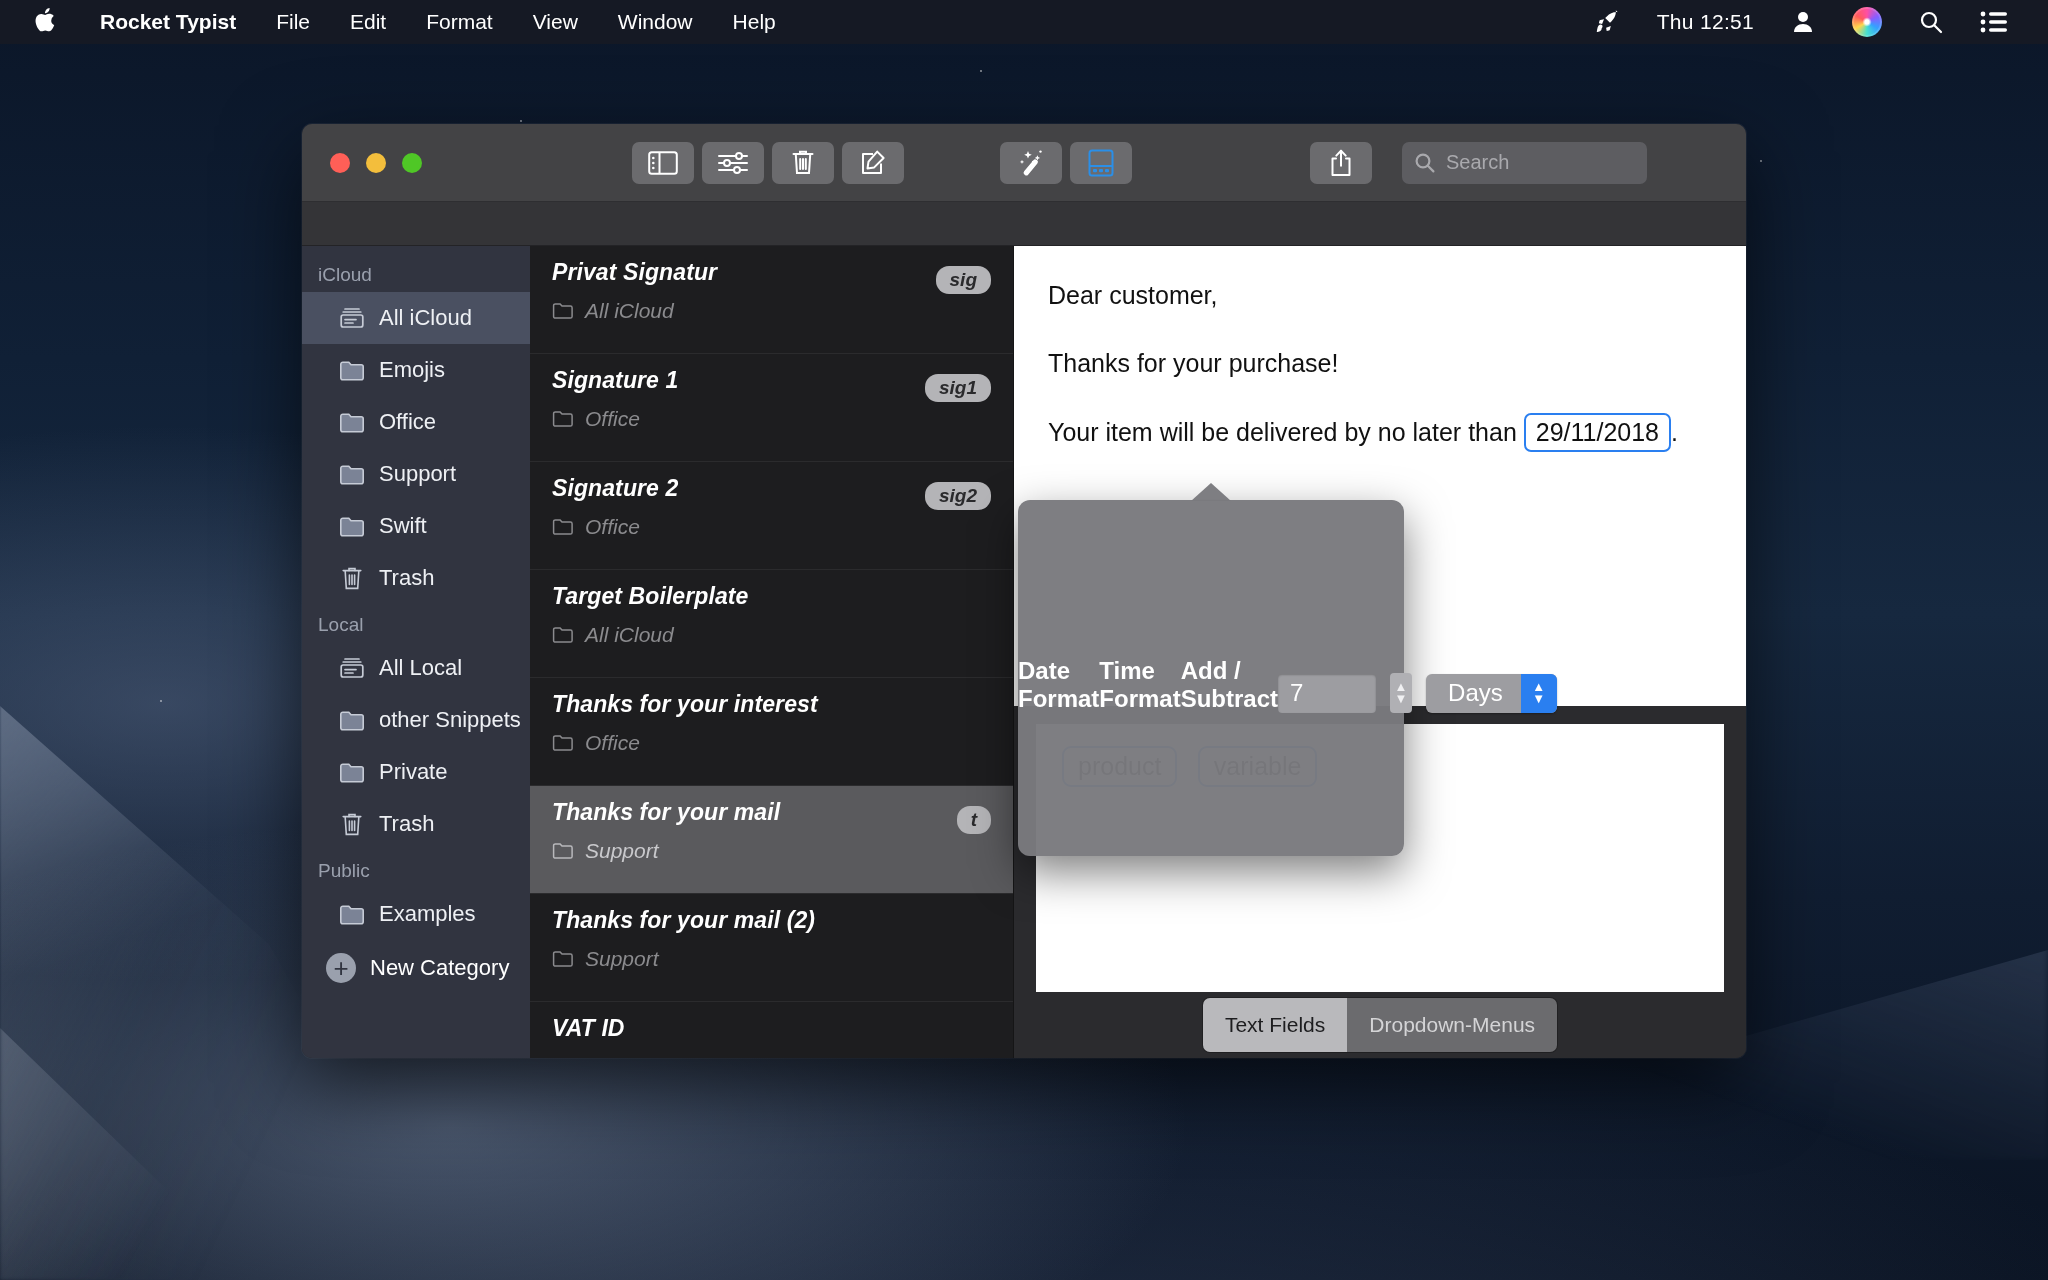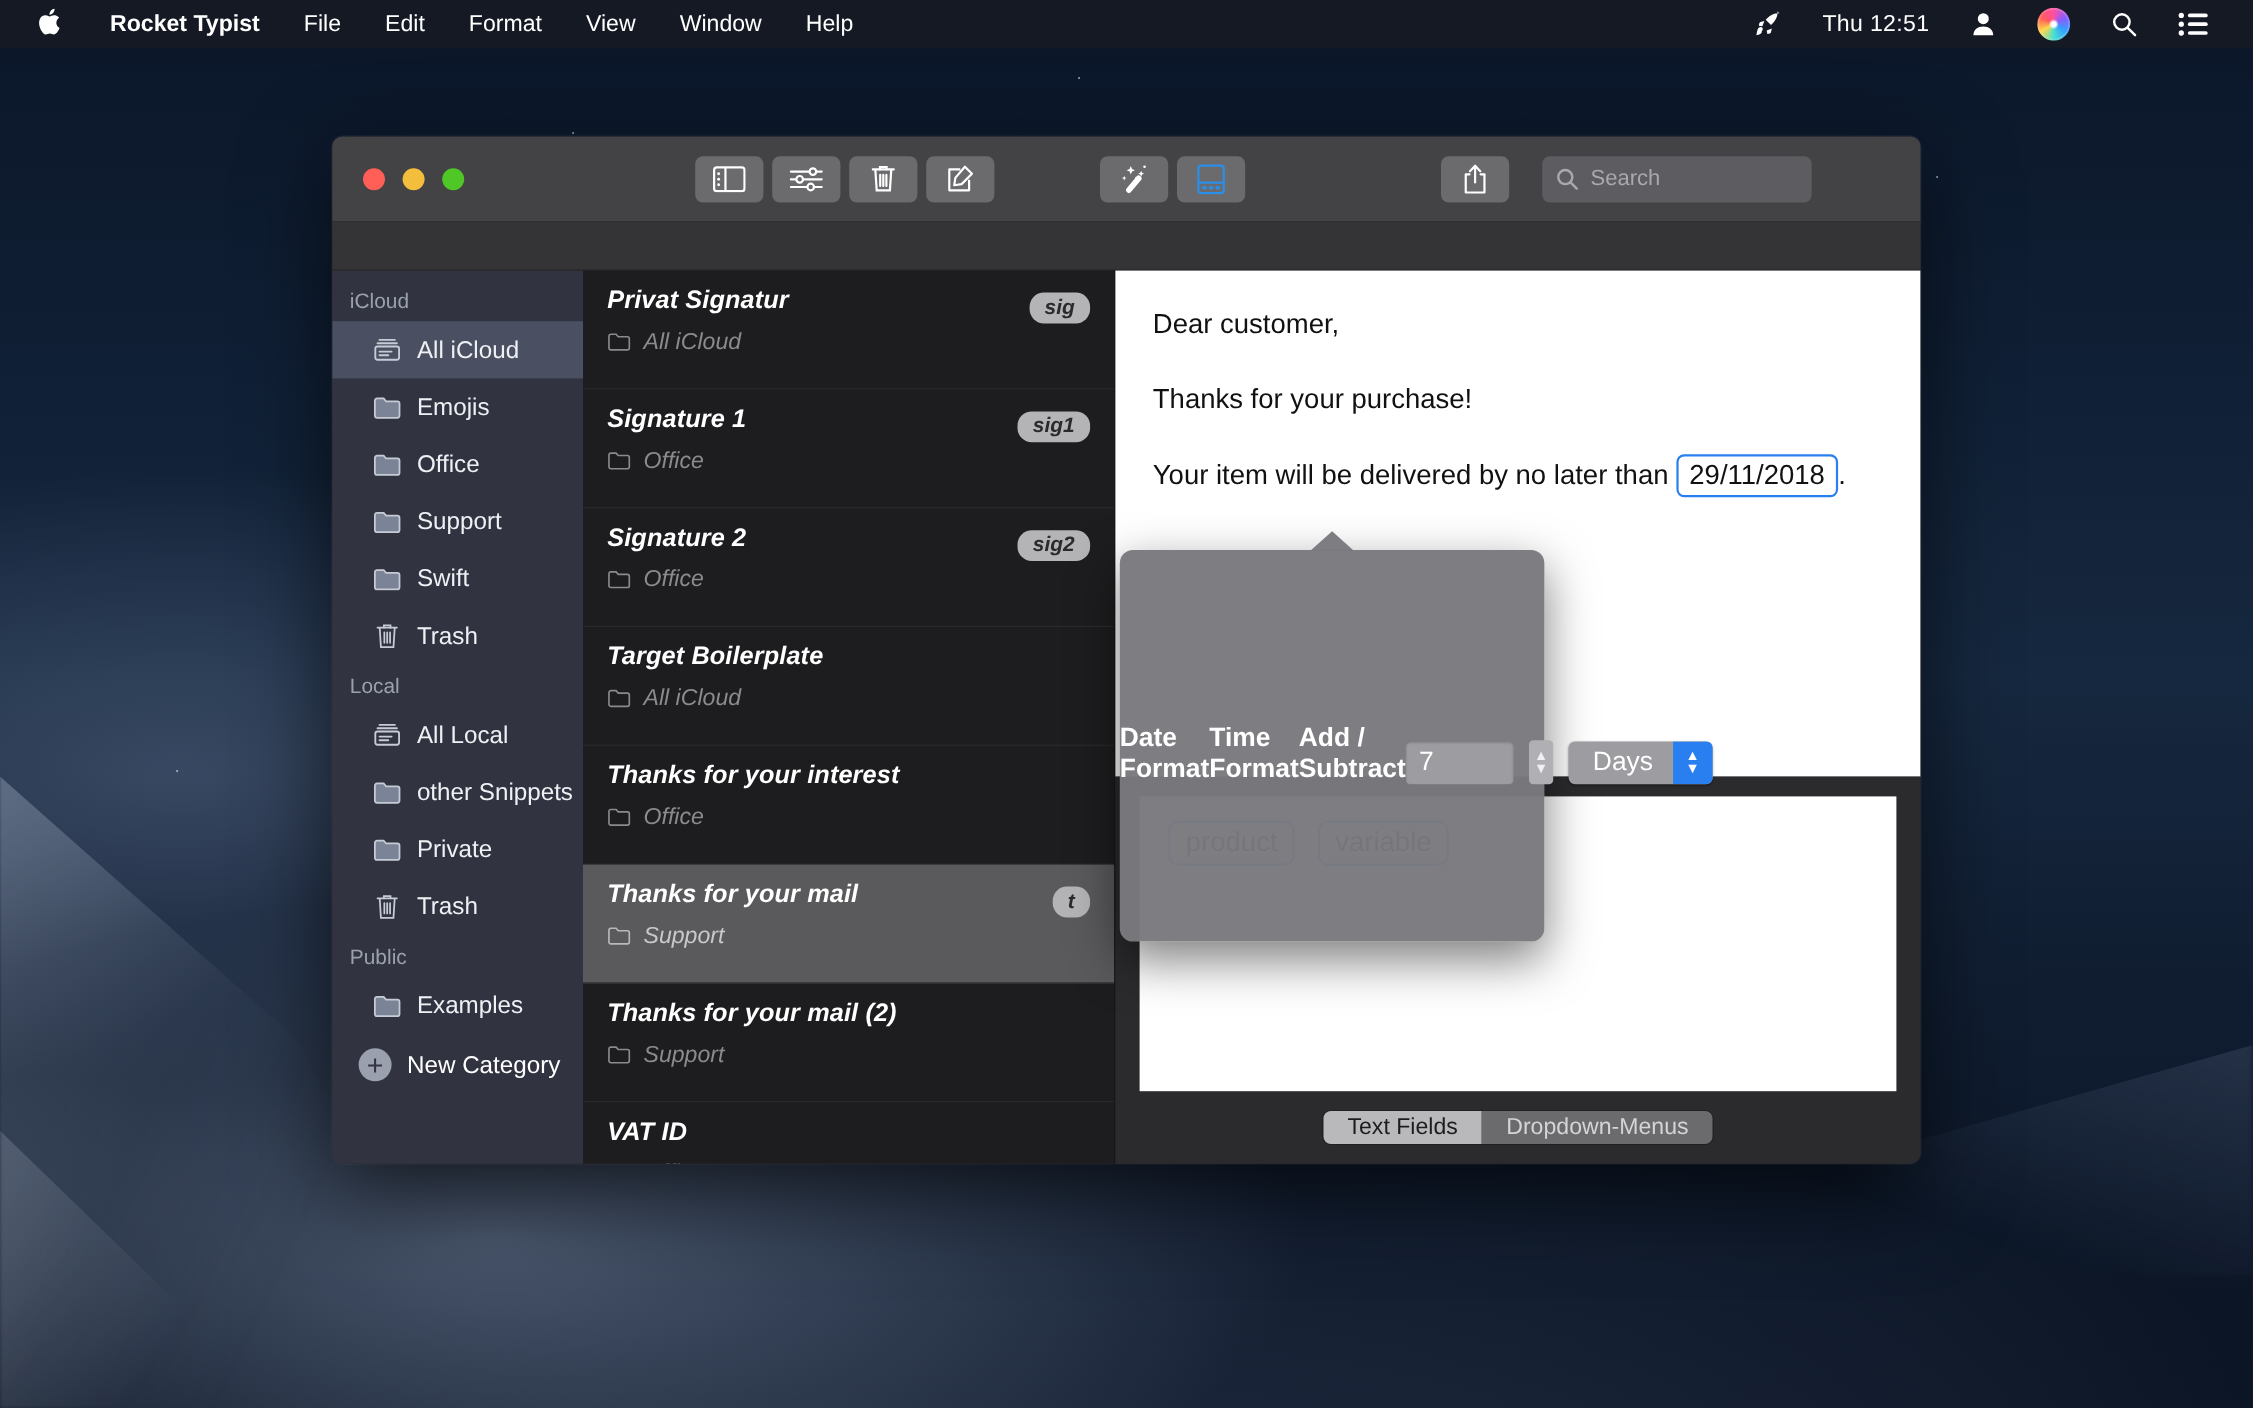--- a/index.html
+++ b/index.html
@@ -161,21 +161,21 @@
   .fields{
     background:#fff; height:274px; margin:0 22px; padding:22px 26px;
     overflow:hidden; position:relative;
   }
   .chip{
     display:inline-block; border:2px solid #2a7ff0; border-radius:9px;
     padding:4px 14px; font-size:25px; color:#111; margin-right:16px; background:#fff;
   }
   .tabbar{ height:68px; display:flex; align-items:center; justify-content:center; }
   .seg{
-    display:flex; border-radius:7px; overflow:hidden; height:30px;
+    display:flex; border-radius:7px; overflow:hidden; height:54px;
     box-shadow:0 0 0 1px rgba(0,0,0,0.25);
   }
   .seg-item{
     padding:0 22px; display:flex; align-items:center; font-size:21px;
     background:#6b6b6e; color:#d4d4d6;
   }
   .seg-item.active{ background:#b9b9bc; color:#1d1d1f; }
 
   
   .popover{

